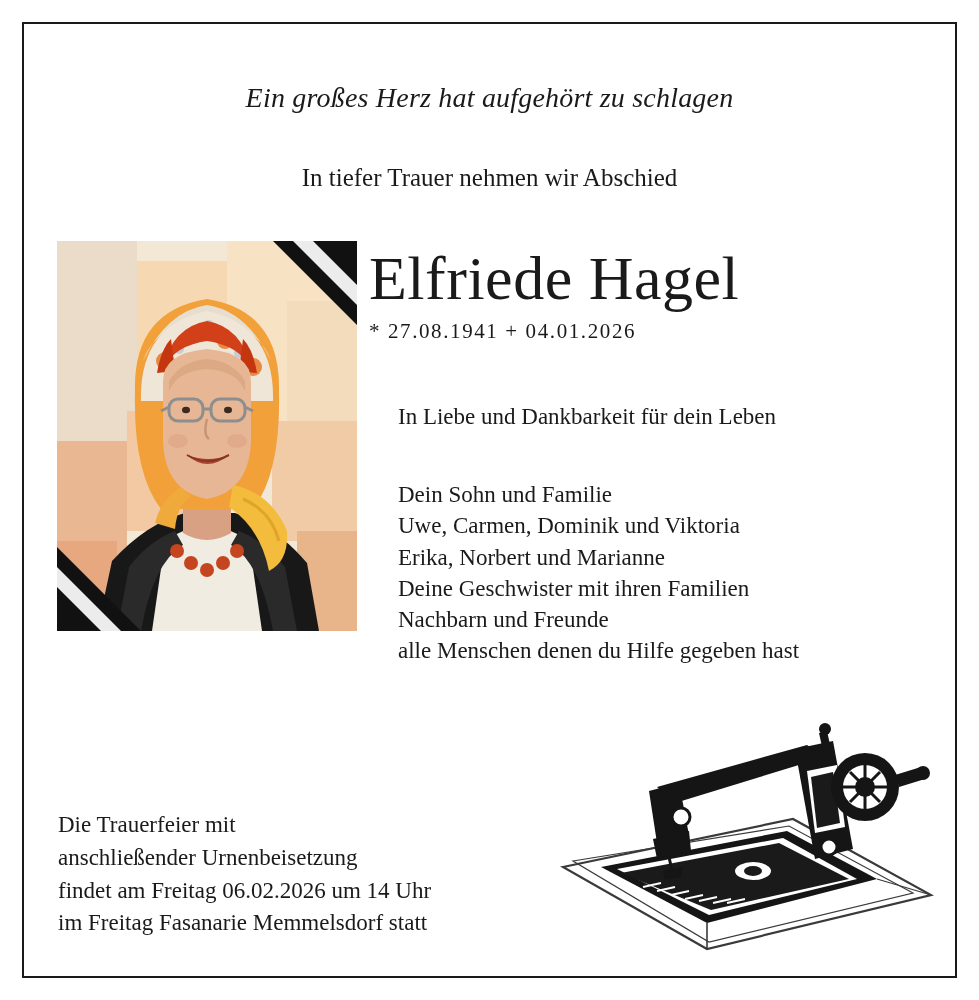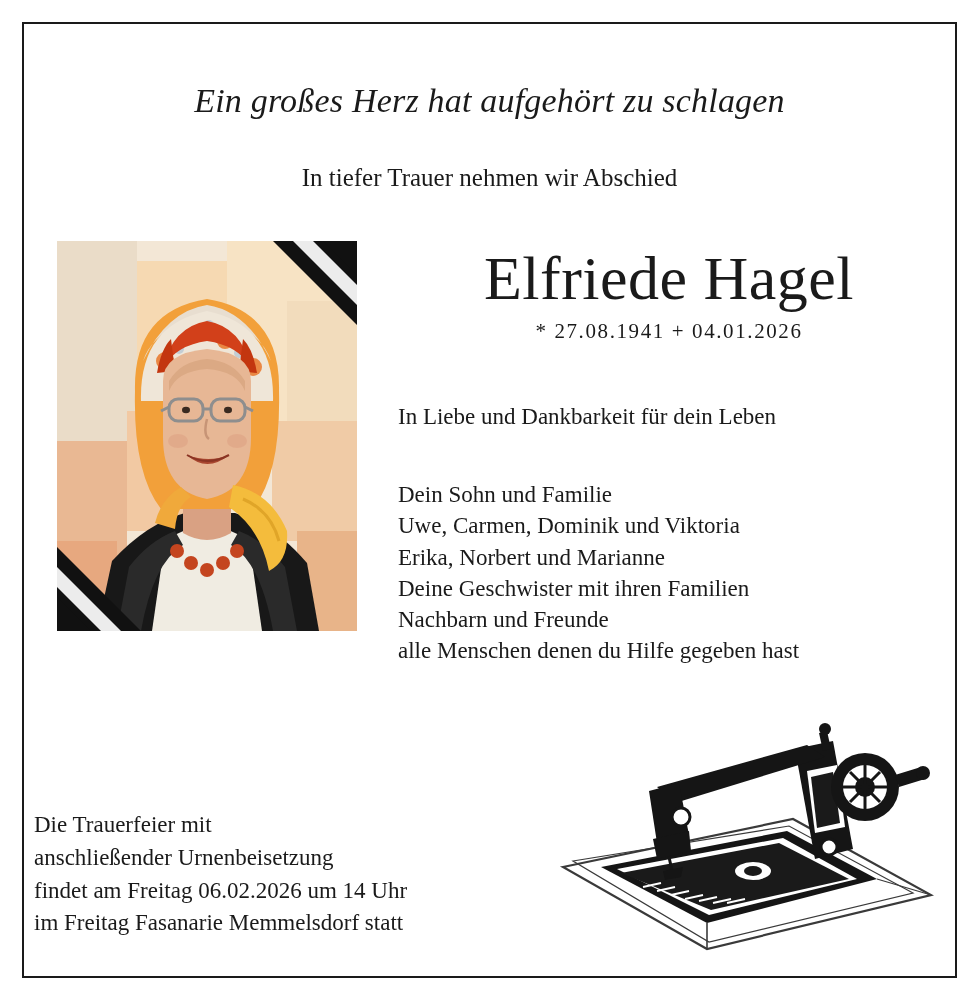--- a/index.html
+++ b/index.html
@@ -29,21 +29,21 @@
   }
 
   
   .motto {
     position: absolute;
     top: 58px;
     left: 0;
     width: 100%;
     text-align: center;
     font-style: italic;
-    font-size: 34px;
+    font-size: 28px;
     letter-spacing: 0.2px;
   }
   .subtitle {
     position: absolute;
     top: 140px;
     left: 0;
     width: 100%;
     text-align: center;
     font-size: 25px;
   }
@@ -59,21 +59,21 @@
     background: #efe3d4;
   }
   .portrait svg { display: block; }
 
   
   .name-block {
     position: absolute;
     left: 345px;
     top: 222px;
     width: 600px;
-    text-align: center;
+    text-align: left;
   }
   .deceased-name {
     font-size: 62px;
     line-height: 1.05;
     letter-spacing: 0.5px;
   }
   .dates {
     margin-top: 8px;
     font-size: 21px;
     letter-spacing: 1.6px;
@@ -91,21 +91,21 @@
     left: 374px;
     top: 455px;
     font-size: 23px;
     line-height: 1.36;
   }
   .mourners div { white-space: nowrap; }
 
   
   .funeral {
     position: absolute;
-    left: 10px;
+    left: 34px;
     bottom: 36px;
     font-size: 23px;
     line-height: 1.42;
   }
   .funeral div { white-space: nowrap; }
 
   
   .sewing {
     position: absolute;
     right: 18px;

